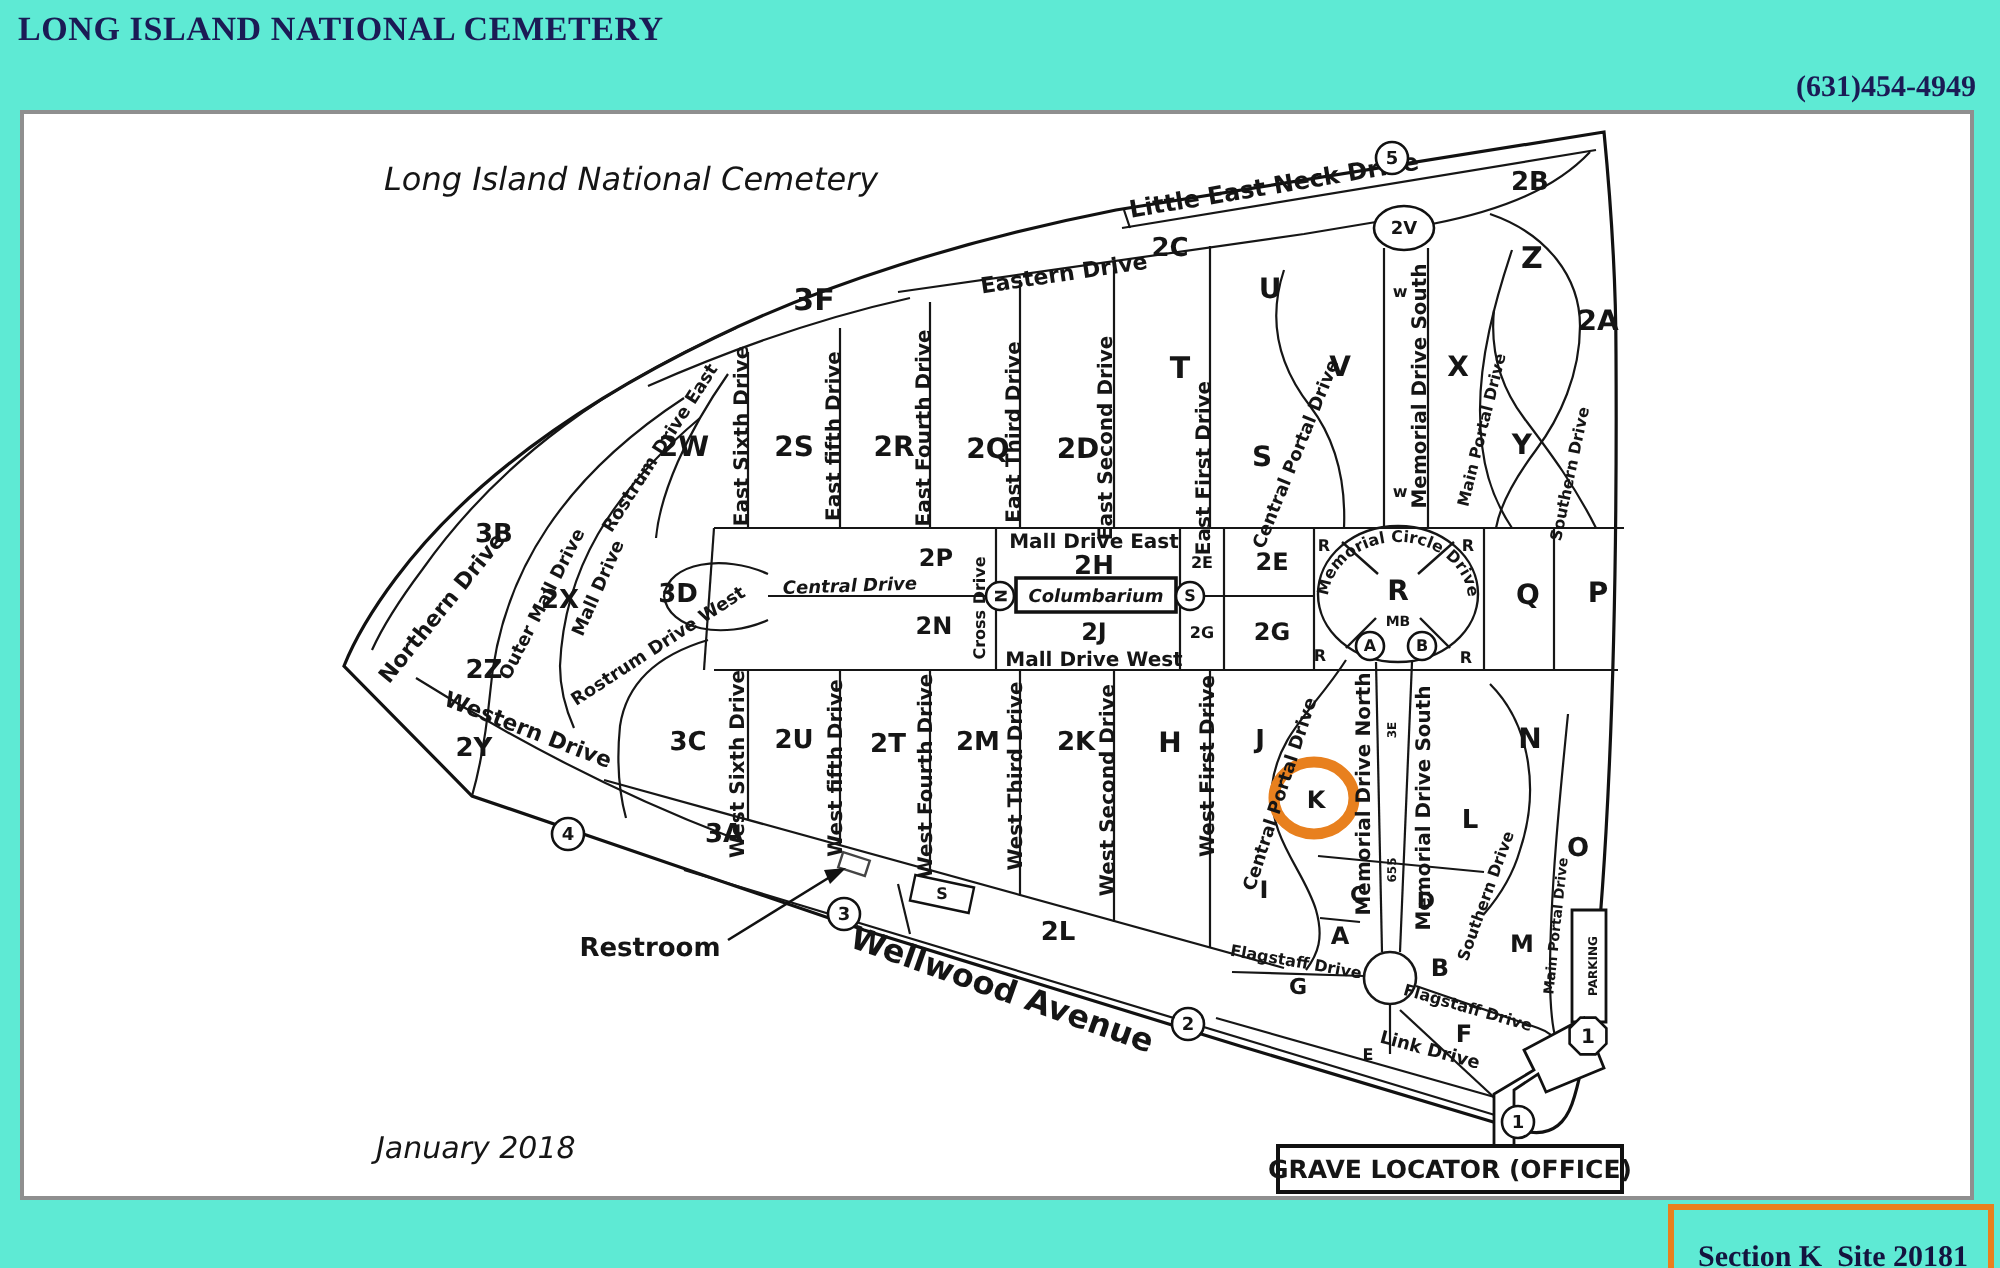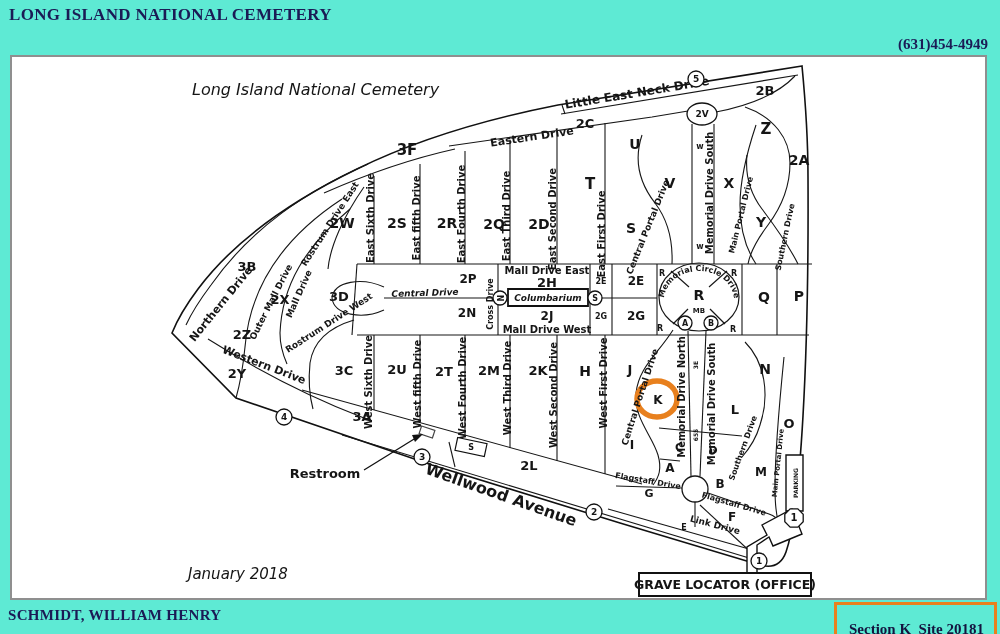--- a/index.html
+++ b/index.html
@@ -292,16 +292,15 @@
           <g transform="translate(684,308)">
             <text text-anchor="middle" dy=".34em" font-size="6" font-weight="bold" transform="rotate(-90)">3E</text>
           </g>
           <g transform="translate(684,378)">
             <text text-anchor="middle" dy=".34em" font-size="6" font-weight="bold" transform="rotate(-90)">655</text>
           </g>
         </g>
     </svg>
   </div>
 
-  <div class="ftr-name">SCHMIDT, WILLIAM HENRY</div>
   <div class="loc-box">Section K  Site 20181</div>
 
 </div>
 
 </body></html>

